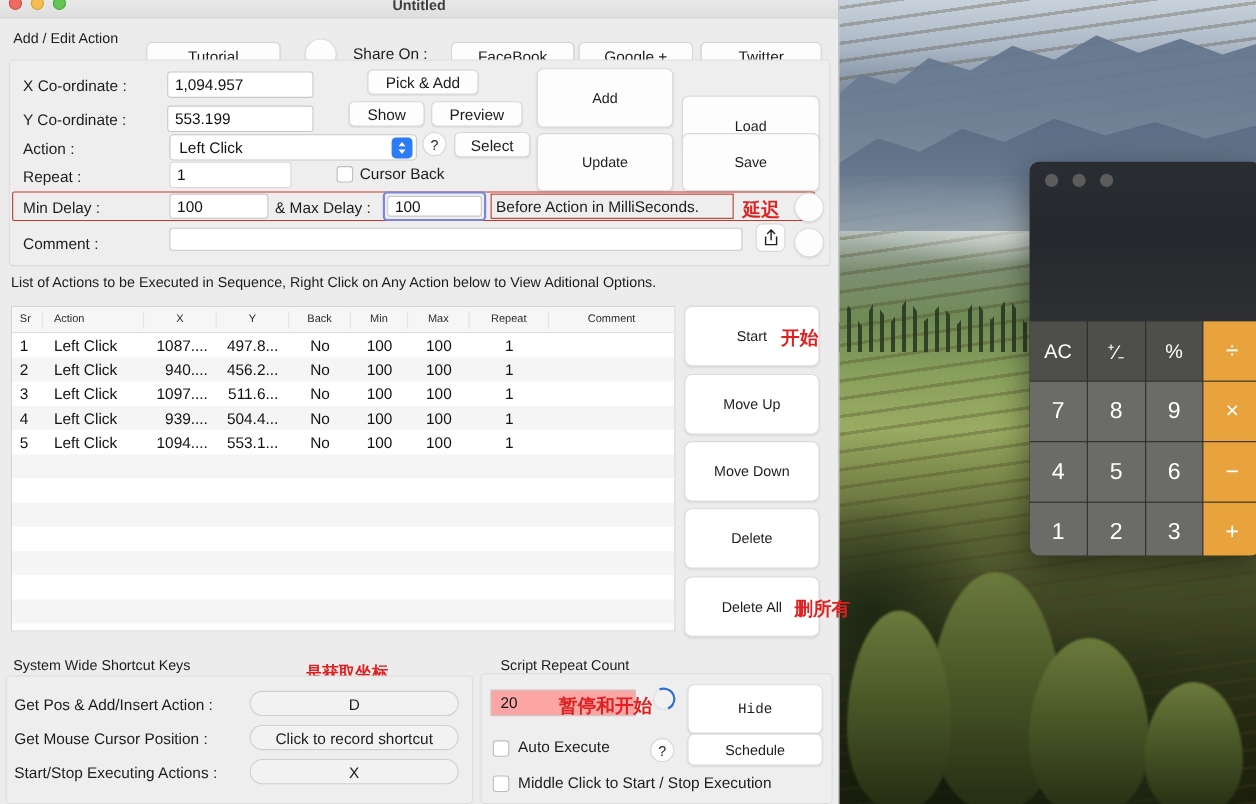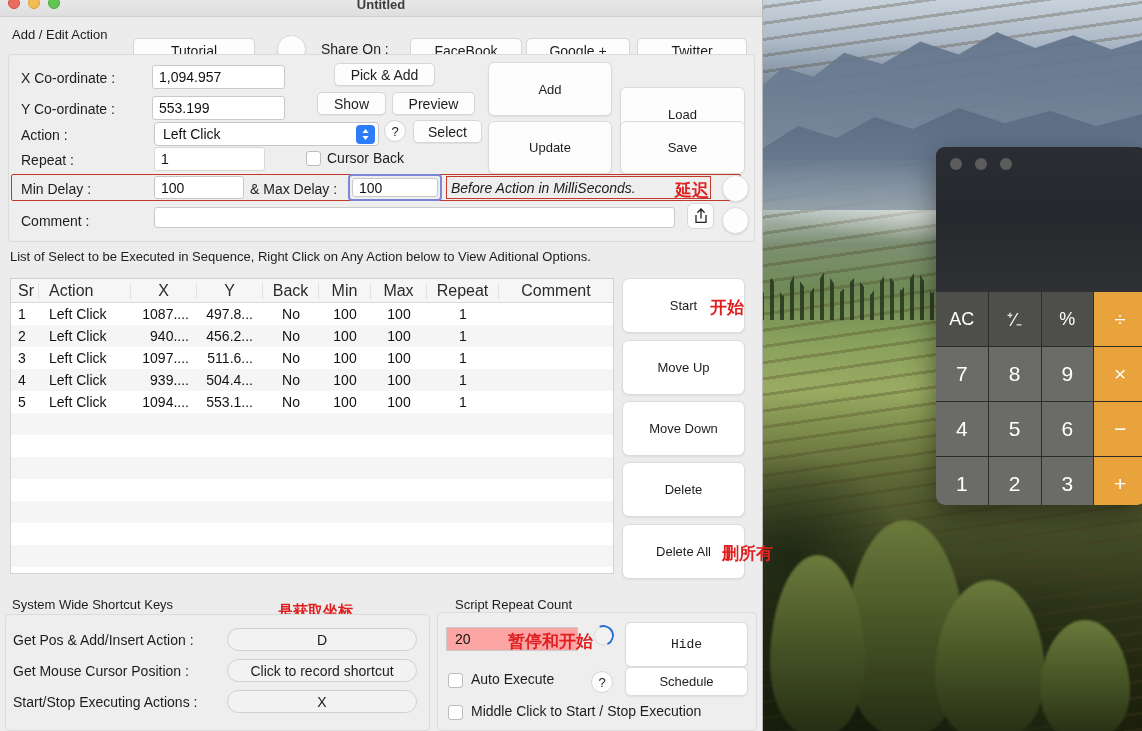--- a/index.html
+++ b/index.html
@@ -251,24 +251,24 @@
   }
   #maxdelay-bluebox {
     position: absolute; left: 339px; top: 119px;
     width: 94px; height: 27px;
     border: 2px solid #7b86d6;
     border-radius: 4px;
     pointer-events: none;
   }
   #before-action-box {
     position: absolute; left: 437px; top: 121px;
-    width: 265px; height: 23px;
+    width: 221px; height: 23px;
     border: 1.5px solid #c0392b;
     display: flex; align-items: center; padding-left: 4px;
-    font-size: 14px; color: #1d1d1d; font-style: italic;
+    font-size: 14px; color: #1d1d1d;
   }
   .cn-annot {
     position: absolute;
     color: #e02020; font-weight: bold;
     font-family: "DejaVu Sans", sans-serif;
   }
   .circ-toggle {
     position: absolute;
     width: 27px; height: 27px; border-radius: 50%;
     background: #fdfdfd; border: 1px solid #dcdcdc;
@@ -295,21 +295,21 @@
     border: 1px solid #d2d2d2;
     overflow: hidden;
   }
   #thead {
     display: flex; height: 24px;
     background: #f6f6f6;
     border-bottom: 1px solid #d9d9d9;
     align-items: center;
   }
   #thead .th {
-    font-size: 16px; color: #2a2a2a;
+    font-size: 10px; color: #2a2a2a;
     border-right: 1px solid #e2e2e2;
     height: 16px; line-height: 16px;
     display: flex; align-items: center;
   }
   .trow { display: flex; height: 22px; align-items: center; font-size: 14px; color: #111; }
   .trow.odd { background: #ffffff; }
   .trow.even { background: #f5f5f5; }
   .c-sr     { width: 28px; padding-left: 7px; }
   .c-action { width: 92px; padding-left: 10px; }
   .c-x      { width: 66px; text-align: right; padding-right: 8px; display:block; }
@@ -502,21 +502,21 @@
       <div class="tfield" style="left:145px;top:152px;width:521px;height:21px;"></div>
       <div id="share-icon-btn">
         <svg width="14" height="16" viewBox="0 0 14 16" aria-hidden="true">
           <path d="M7 1 L10.2 4.3 M7 1 L3.8 4.3 M7 1 L7 10" stroke="#222" stroke-width="1.3" fill="none" stroke-linecap="round"></path>
           <path d="M2 7 L2 14.4 L12 14.4 L12 7" stroke="#222" stroke-width="1.3" fill="none" stroke-linejoin="round"></path>
         </svg>
       </div>
       <div class="circ-toggle" style="left:713px;top:152px;"></div>
     </div>
 
-    <div id="list-caption">List of Select to be Executed in Sequence, Right Click on Any Action below to View Aditional Options.</div>
+    <div id="list-caption">List of Actions to be Executed in Sequence, Right Click on Any Action below to View Aditional Options.</div>
 
     <div id="table-wrap">
       <div id="thead">
           <div class="th c-sr">Sr</div>
           <div class="th c-action">Action</div>
           <div class="th c-x">X</div>
           <div class="th c-y">Y</div>
           <div class="th c-back">Back</div>
           <div class="th c-min">Min</div>
           <div class="th c-max">Max</div>

